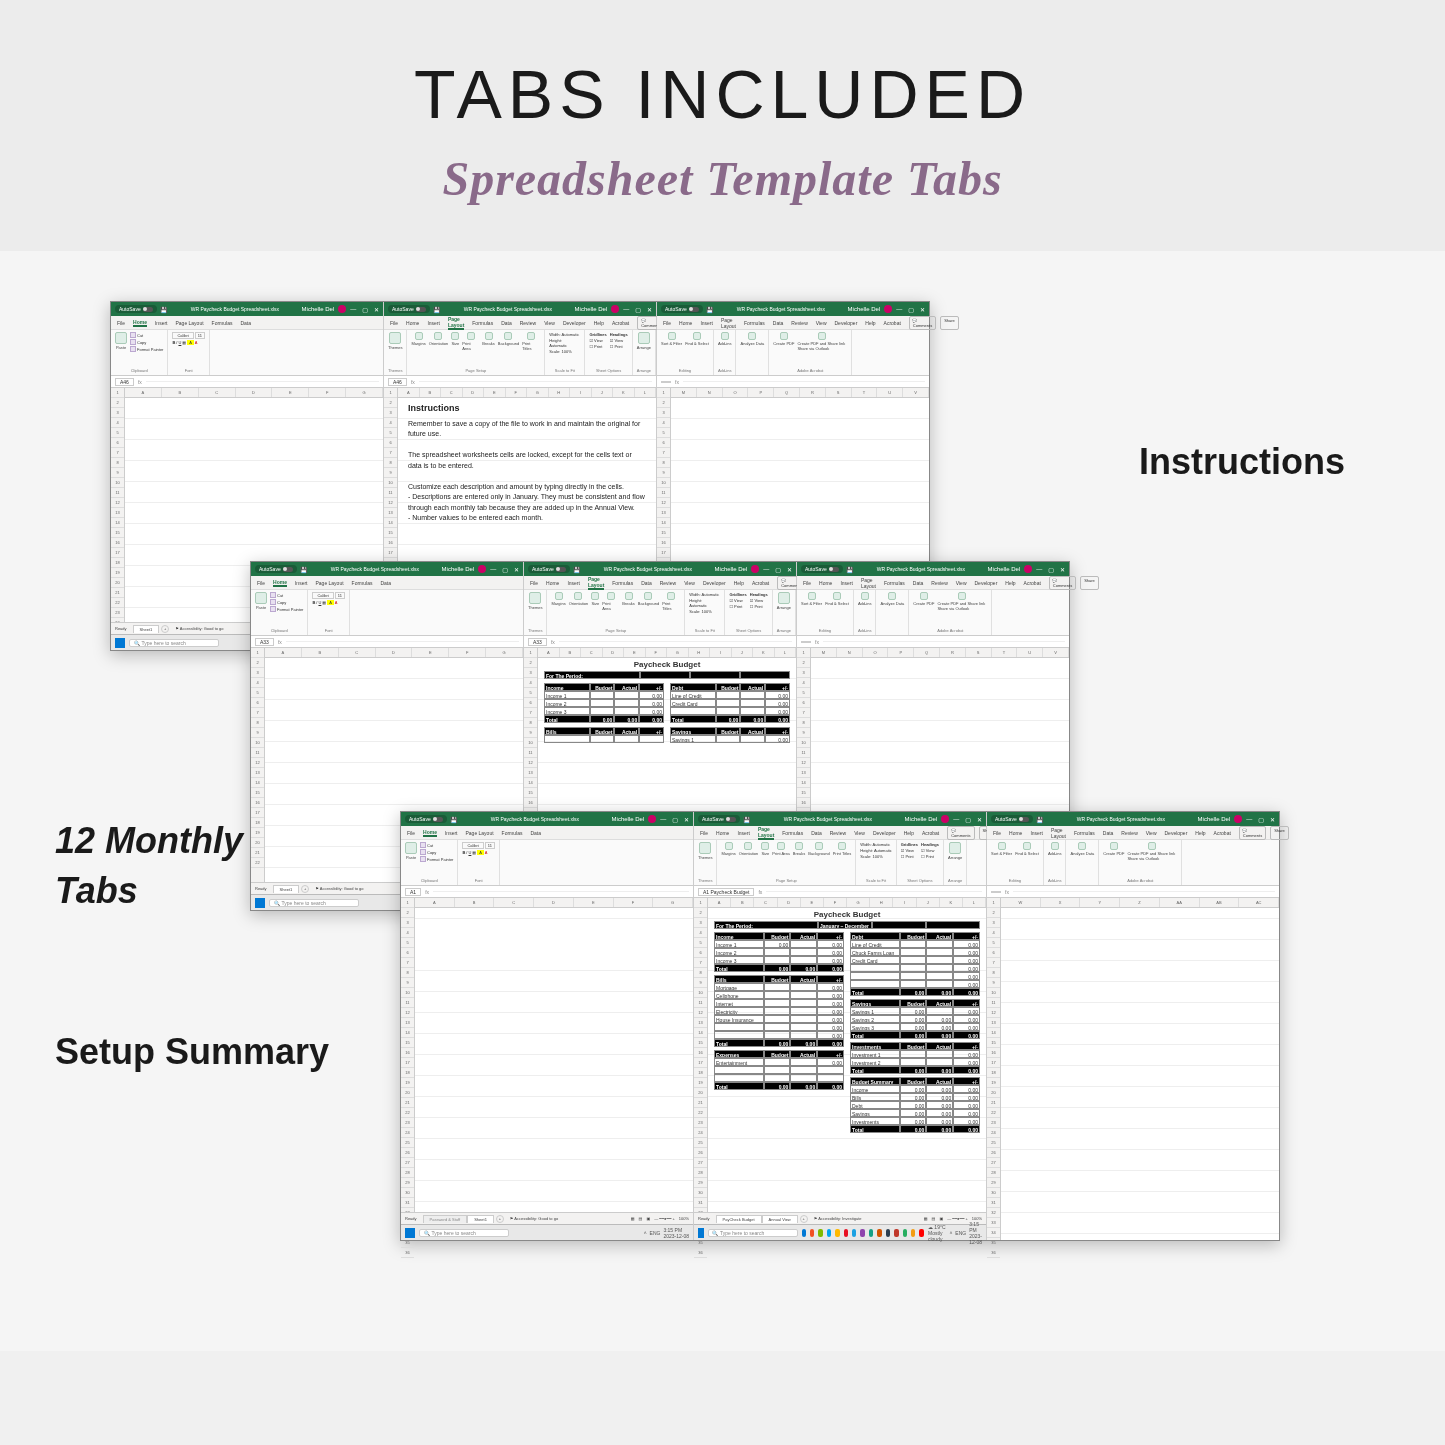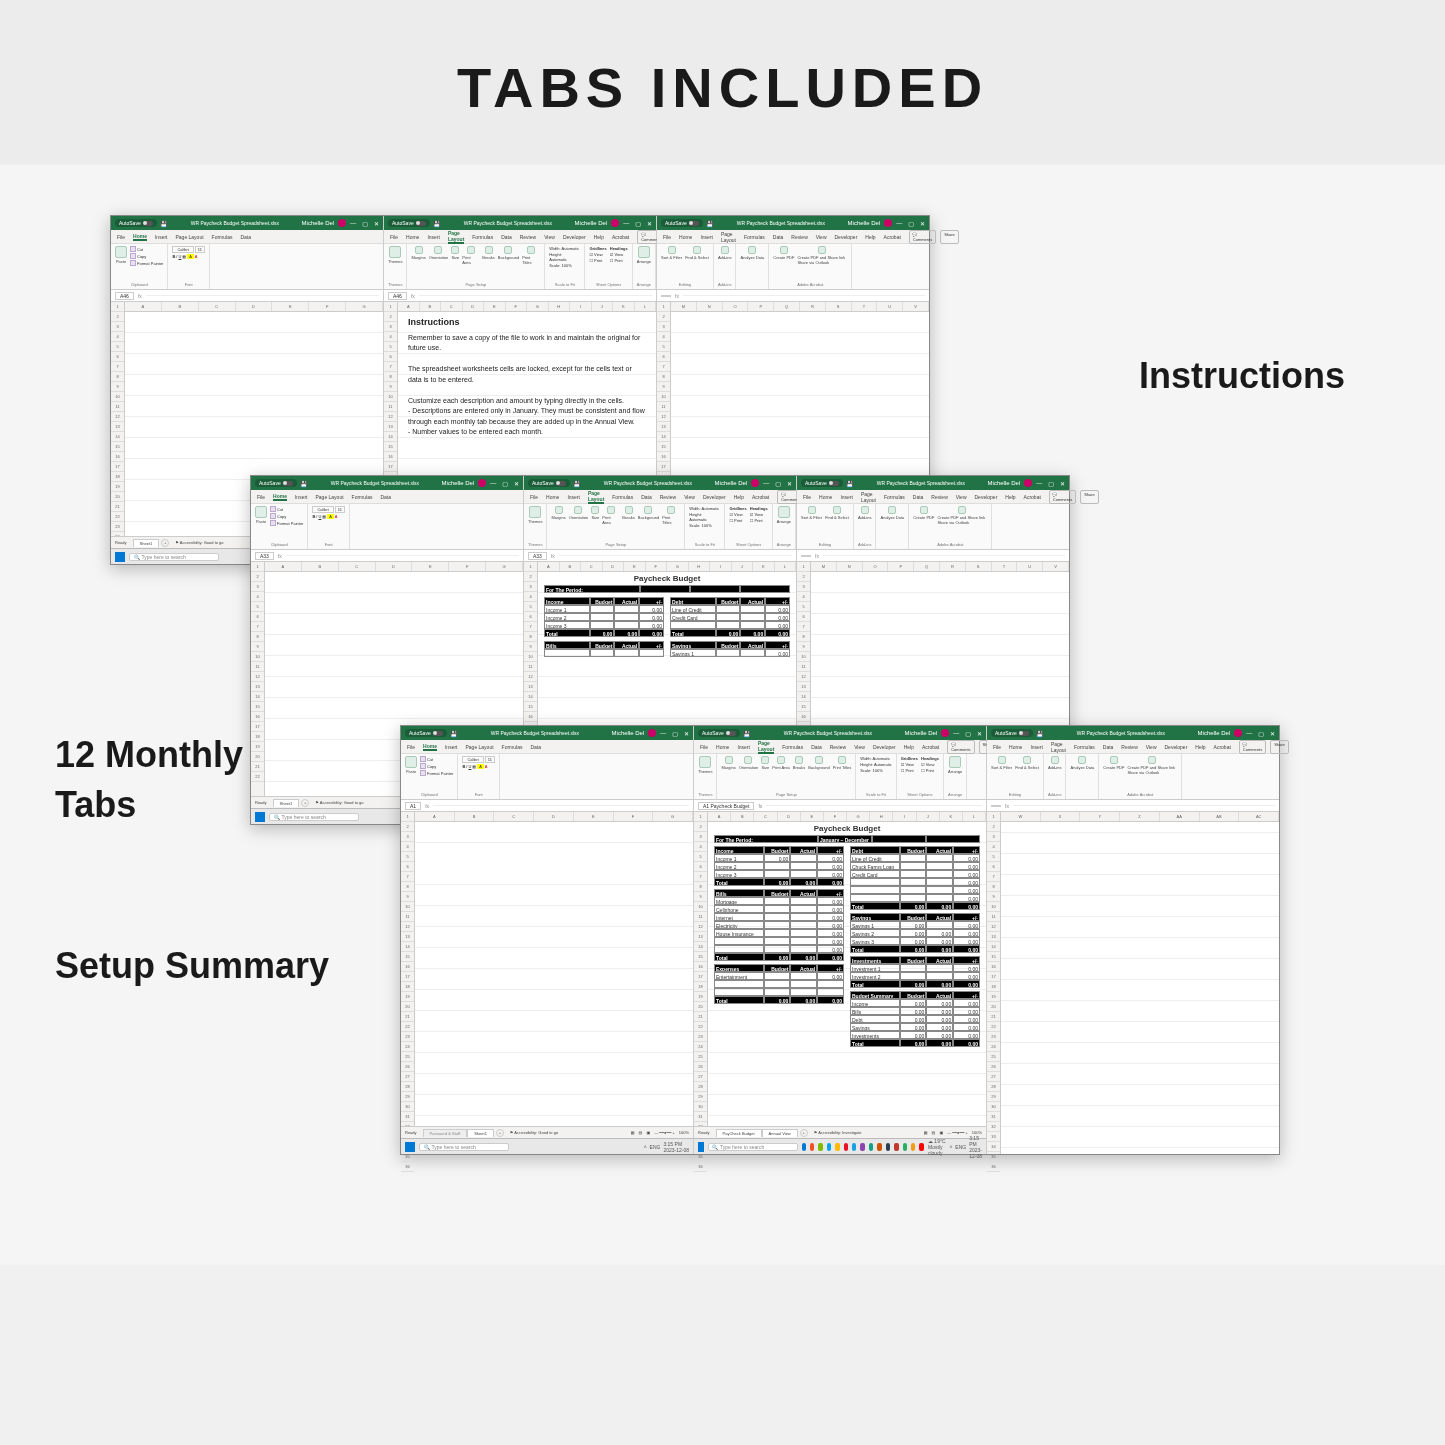--- a/index.html
+++ b/index.html
@@ -10,22 +10,22 @@
   font-family: -apple-system, BlinkMacSystemFont, "Segoe UI", Arial, sans-serif;
   position: relative;
   overflow: hidden;
 }
 .header-band {
   background: #ececec;
   padding: 55px 0 45px 0;
   text-align: center;
 }
 .main-title {
-  font-size: 56px;
-  font-weight: 700;
+  font-size: 68px;
+  font-weight: 400;
   letter-spacing: 6px;
   color: #1a1a1a;
 }
 .sub-title {
   font-size: 48px;
   font-weight: 600;
   font-style: italic;
   color: #8a6a8a;
   margin-top: 18px;
   font-family: "Brush Script MT", cursive;
@@ -37,21 +37,21 @@
   height: 1100px;
   background: #f5f5f5;
 }
 .label {
   position: absolute;
   font-size: 36px;
   font-weight: 700;
   color: #1a1a1a;
 }
 .label-instructions { top: 190px; right: 100px; }
-.label-monthly { top: 565px; left: 55px; width: 260px; line-height: 1.4; }
+.label-monthly { top: 565px; left: 55px; width: 260px; line-height: 1.4; font-style: italic; }
 .label-annual { top: 780px; left: 55px; width: 350px; }
 
 
 .xl {
   position: absolute;
   background: #fff;
   border: 1px solid #888;
   box-shadow: 0 4px 16px rgba(0,0,0,0.25);
   font-size: 6px;
   color: #333;
@@ -167,20 +167,21 @@
 .pane:last-child { border-right: none;}
 .pane-body { flex: 1; display: flex; min-height: 0;}
 .xl-colwrap { flex: 1; display: flex; flex-direction: column;}
 
 </style>
 </head>
 <body>
 
 <div class="header-band">
   <div class="main-title">TABS INCLUDED</div>
+  <div class="sub-title">Spreadsheet Template Tabs</div>
 </div>
 
 <div class="content">
   <div class="label label-instructions">Instructions</div>
   <div class="label label-monthly">12 Monthly Tabs</div>
   <div class="label label-annual">Setup Summary</div>
 
   <div class="xl w1">
     <div class="triple" id="triple1">
         <div class="pane">

